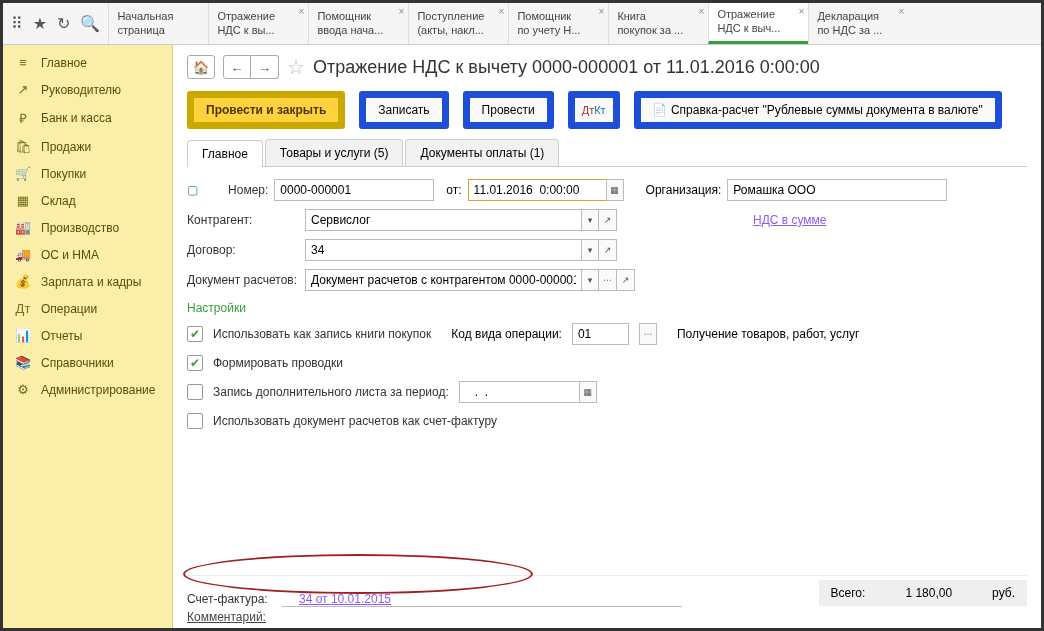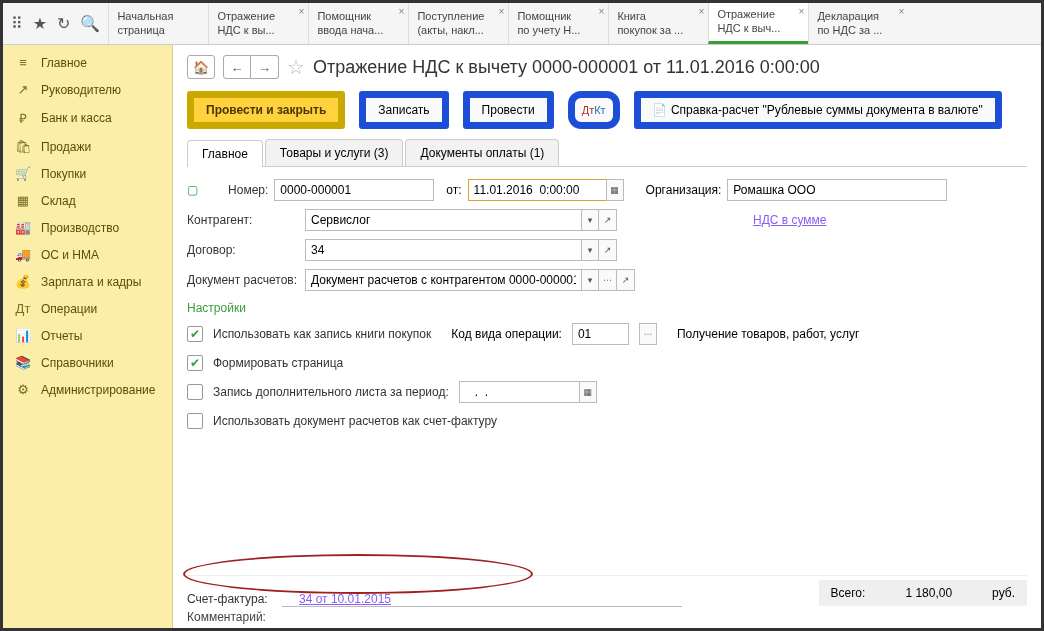--- a/index.html
+++ b/index.html
@@ -20,21 +20,21 @@
 .nav-btn { display: inline-flex; align-items: center; justify-content: center; width: 28px; height: 24px; border: 1px solid #aaa; border-radius: 3px; background: #fff; cursor: pointer; font-size: 13px; color: #555; }
 .nav-group { display: flex; }
 .nav-group .nav-btn { border-radius: 0; }
 .nav-group .nav-btn:first-child { border-radius: 3px 0 0 3px; }
 .nav-group .nav-btn:last-child { border-radius: 0 3px 3px 0; border-left: none; }
 .star { font-size: 20px; color: #bbb; cursor: pointer; }
 .title { font-size: 18px; font-weight: normal; color: #333; }
 .toolbar { display: flex; gap: 14px; align-items: center; margin-bottom: 10px; }
 .btn { padding: 5px 12px; border: 7px solid #1d4ed8; border-radius: 3px; background: #fafafa; cursor: pointer; font-size: 12px; }
 .btn.primary { background: #ffd23e; border-color: #c9a800; font-weight: bold; color: #4a3600; }
-.btn.icon-only { padding: 5px 7px; border-radius: 13px; }
+.btn.icon-only { padding: 5px 7px; }
 .tabs-row { display: flex; border-bottom: 1px solid #ccc; margin-bottom: 12px; }
 .subtab { padding: 6px 14px; border: 1px solid #ccc; border-bottom: none; margin-right: 2px; background: #f2f2f2; border-radius: 4px 4px 0 0; cursor: pointer; font-size: 12px; }
 .subtab.active { background: #fff; position: relative; top: 1px; }
 .form-row { display: flex; align-items: center; margin-bottom: 8px; gap: 6px; }
 .label { width: 112px; color: #333; }
 .input, select { border: 1px solid #bbb; padding: 3px 5px; height: 22px; background: #fff; }
 .input.num { width: 160px; }
 .input.date { width: 138px; border: 1px solid #e0a030; }
 .input.org { width: 220px; }
 .input.wide { width: 276px; }
@@ -45,21 +45,21 @@
 .combo-btn + .combo-btn { border-left: none; }
 .link { color: #8b5cf6; text-decoration: underline; cursor: pointer; }
 .section-h { color: #3a9e3a; font-size: 12px; margin: 10px 0 8px; }
 .chk-row { display: flex; align-items: center; gap: 10px; margin-bottom: 10px; }
 .chk { width: 16px; height: 16px; border: 1px solid #999; border-radius: 2px; display: flex; align-items: center; justify-content: center; background: #fff; cursor: pointer; color: #3a9e3a; font-size: 12px; }
 .chk-label { color: #333; }
 .footer { position: absolute; bottom: 22px; left: 14px; right: 14px; display: flex; align-items: center; border-top: 1px solid #eee; padding-top: 16px; }
 .footer .label2 { width: 112px; color: #333; }
 .total-box { position: absolute; right: 0; bottom: 0; background: #efefef; padding: 6px 12px; display: flex; gap: 40px; align-items: center; }
 .ellipse { position: absolute; width: 350px; height: 40px; border: 2px solid #a02020; border-radius: 50%; left: -4px; bottom: 12px; pointer-events: none; }
-.comment-row { position: absolute; bottom: 0; left: 14px; color: #444; font-size: 12px; display:flex; align-items:center; gap:16px; }
+.comment-row { position: absolute; bottom: 0; left: 14px; color: #444; font-size: 12px; display:flex; align-items:center; gap:16px;text-decoration:underline; }
 .input-mini { width: 57px; }
 .small-icon { font-size: 11px; color: #666; }
 </style>
 </head>
 <body>
 
 <div class="top-tabs">
   <div class="top-icons">
     <span>⠿</span>
     <span>★</span>
@@ -181,21 +181,21 @@
     <div class="toolbar">
       <button class="btn primary">Провести и закрыть</button>
       <button class="btn">Записать</button>
       <button class="btn">Провести</button>
       <button class="btn icon-only"><span class="small-icon" style="color:#b03030">Дт</span><span class="small-icon" style="color:#2070b0">Кт</span></button>
       <button class="btn">📄 <span>Справка-расчет "Рублевые суммы документа в валюте"</span></button>
     </div>
 
     <div class="tabs-row">
       <div class="subtab active">Главное</div>
-      <div class="subtab">Товары и услуги (3)</div>
+      <div class="subtab">Товары и услуги (5)</div>
       <div class="subtab">Документы оплаты (1)</div>
     </div>
 
     <div class="form-row">
       <span style="color:#3a9e3a">▢</span>
       <span class="label" style="width:64px; text-align:right">Номер:</span>
       <input class="input num" value="0000-000001" style="">
       <span style="margin-left:6px">от:</span>
       <div class="select-combo">
         <input class="input date" value="11.01.2016  0:00:00" style="">
@@ -240,21 +240,21 @@
       <div class="chk">✔</div>
       <span class="chk-label">Использовать как запись книги покупок</span>
       <span style="margin-left:10px">Код вида операции:</span>
       <input class="input input-mini" value="01" style="">
       <div class="combo-btn" style="height:22px">⋯</div>
       <span style="margin-left:10px">Получение товаров, работ, услуг</span>
     </div>
 
     <div class="chk-row">
       <div class="chk">✔</div>
-      <span class="chk-label">Формировать страница</span>
+      <span class="chk-label">Формировать проводки</span>
     </div>
 
     <div class="chk-row">
       <div class="chk"></div>
       <span class="chk-label">Запись дополнительного листа за период:</span>
       <div class="select-combo">
         <input class="input" style="width: 120px;" value="   .  .">
         <div class="combo-btn">▦</div>
       </div>
     </div>

